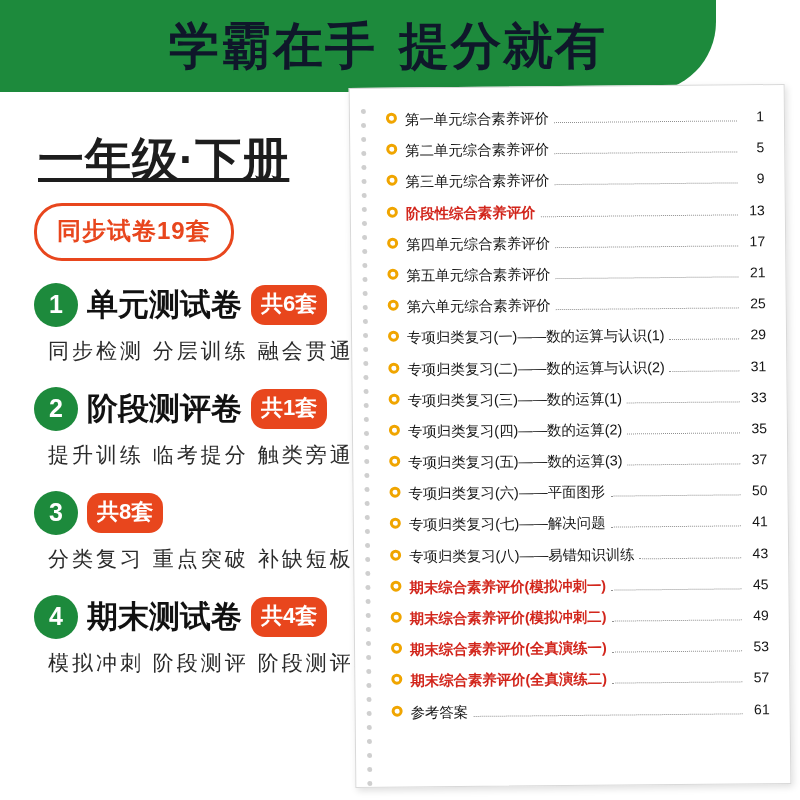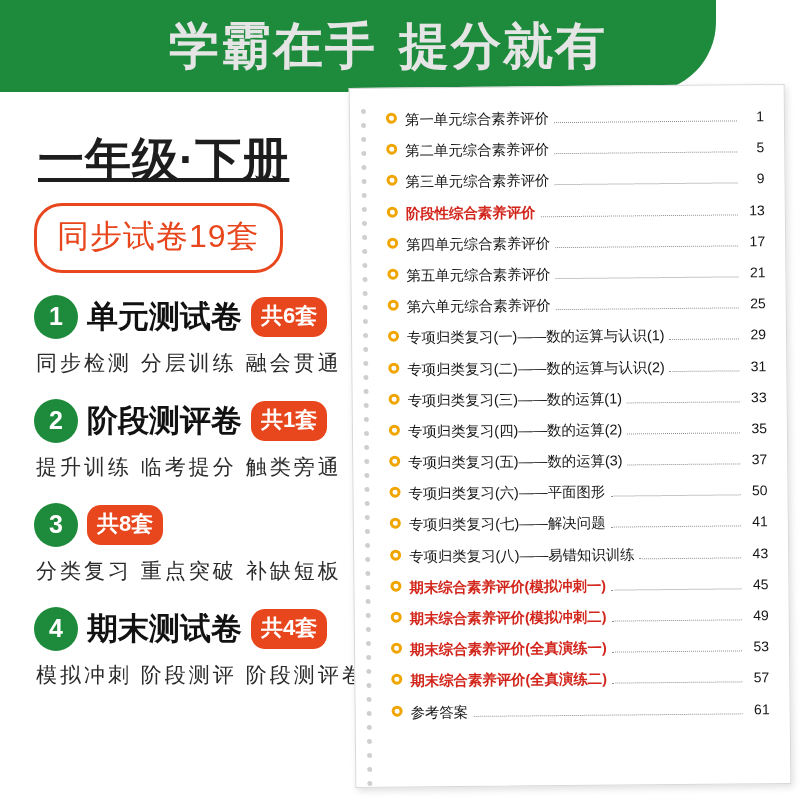--- a/index.html
+++ b/index.html
@@ -27,21 +27,21 @@
     top: 0;
     width: 716px;
     height: 92px;
     background: #1d8a3c;
     border-bottom-right-radius: 70px;
     display: flex;
     align-items: center;
     justify-content: center;
   }
   .header-title {
-    color: #e5e5e5;
+    color: #0f172a;
     font-size: 50px;
     font-weight: bold;
     letter-spacing: 2px;
     white-space: nowrap;
     padding-left: 60px;
     font-family: "Liberation Sans", sans-serif;
   }
   .header-title .gap {
     display: inline-block;
     width: 22px;
@@ -68,22 +68,22 @@
     text-decoration: underline;
   }
 
   .sync-badge {
     display: inline-block;
     margin-top: 18px;
     padding: 9px 20px 11px 20px;
     border: 3px solid #e8461d;
     border-radius: 28px;
     color: #e8461d;
-    font-size: 32px;
-    font-weight: normal;
+    font-size: 24px;
+    font-weight: bold;
     letter-spacing: 1px;
     background: #ffffff;
   }
 
   
   .feature {
     margin-top: 22px;
   }
   .feature-head {
     display: flex;
@@ -114,21 +114,21 @@
     background: #e8461d;
     color: #ffffff;
     font-size: 22px;
     font-weight: bold;
     border-radius: 14px;
     padding: 4px 10px 6px 10px;
     white-space: nowrap;
   }
   .feature-sub {
     margin-top: 10px;
-    margin-left: 2px;
+    margin-left: 14px;
     font-size: 21px;
     color: #2b2b2b;
     letter-spacing: 3px;
     white-space: nowrap;
   }
 
   
   .toc-panel {
     position: absolute;
     left: 352px;

